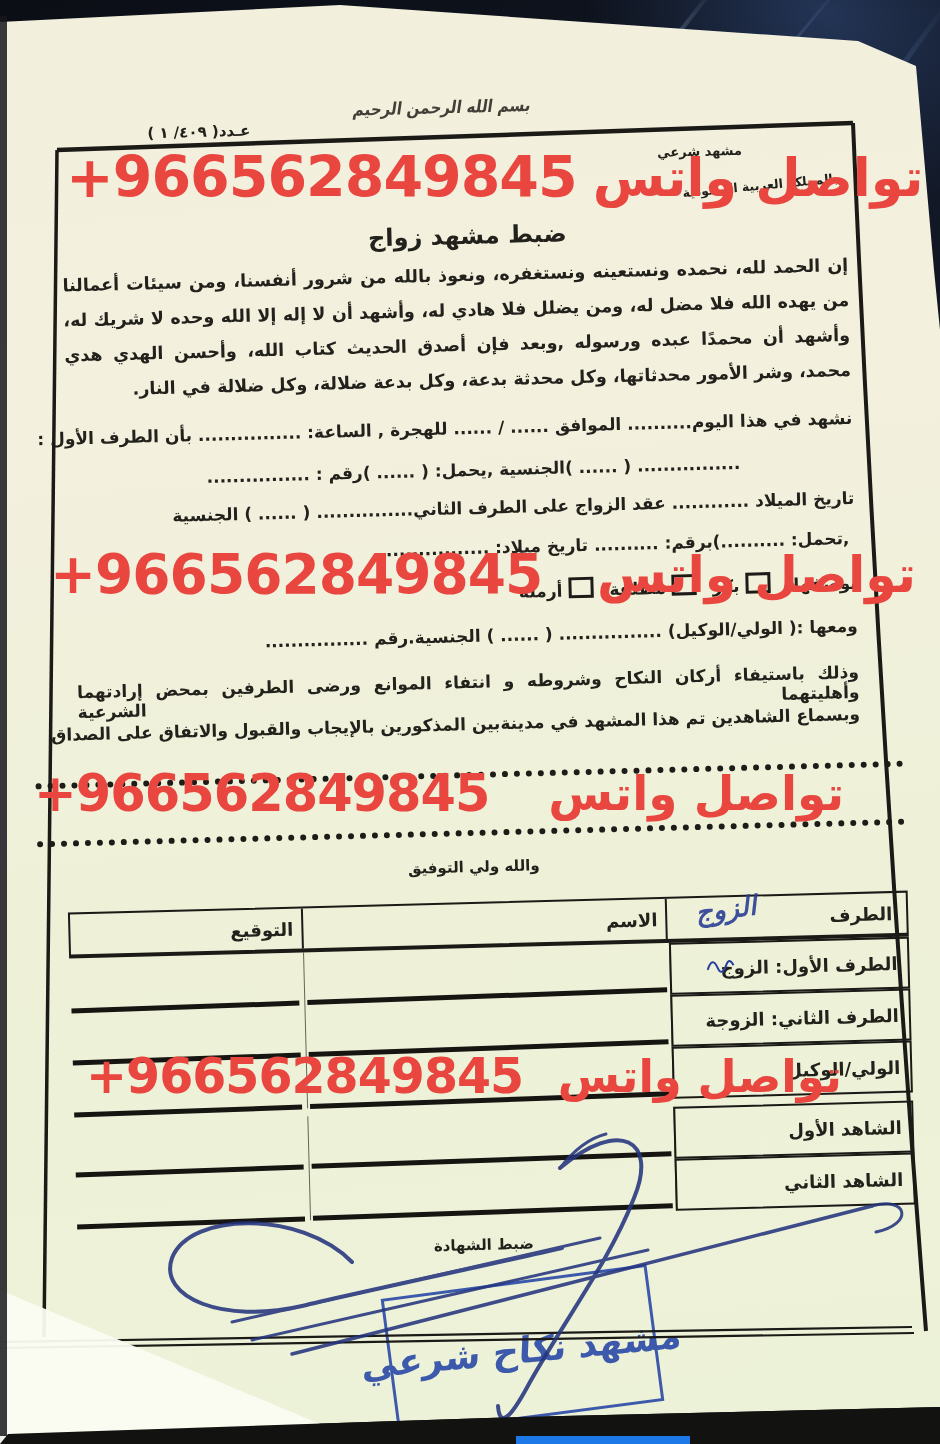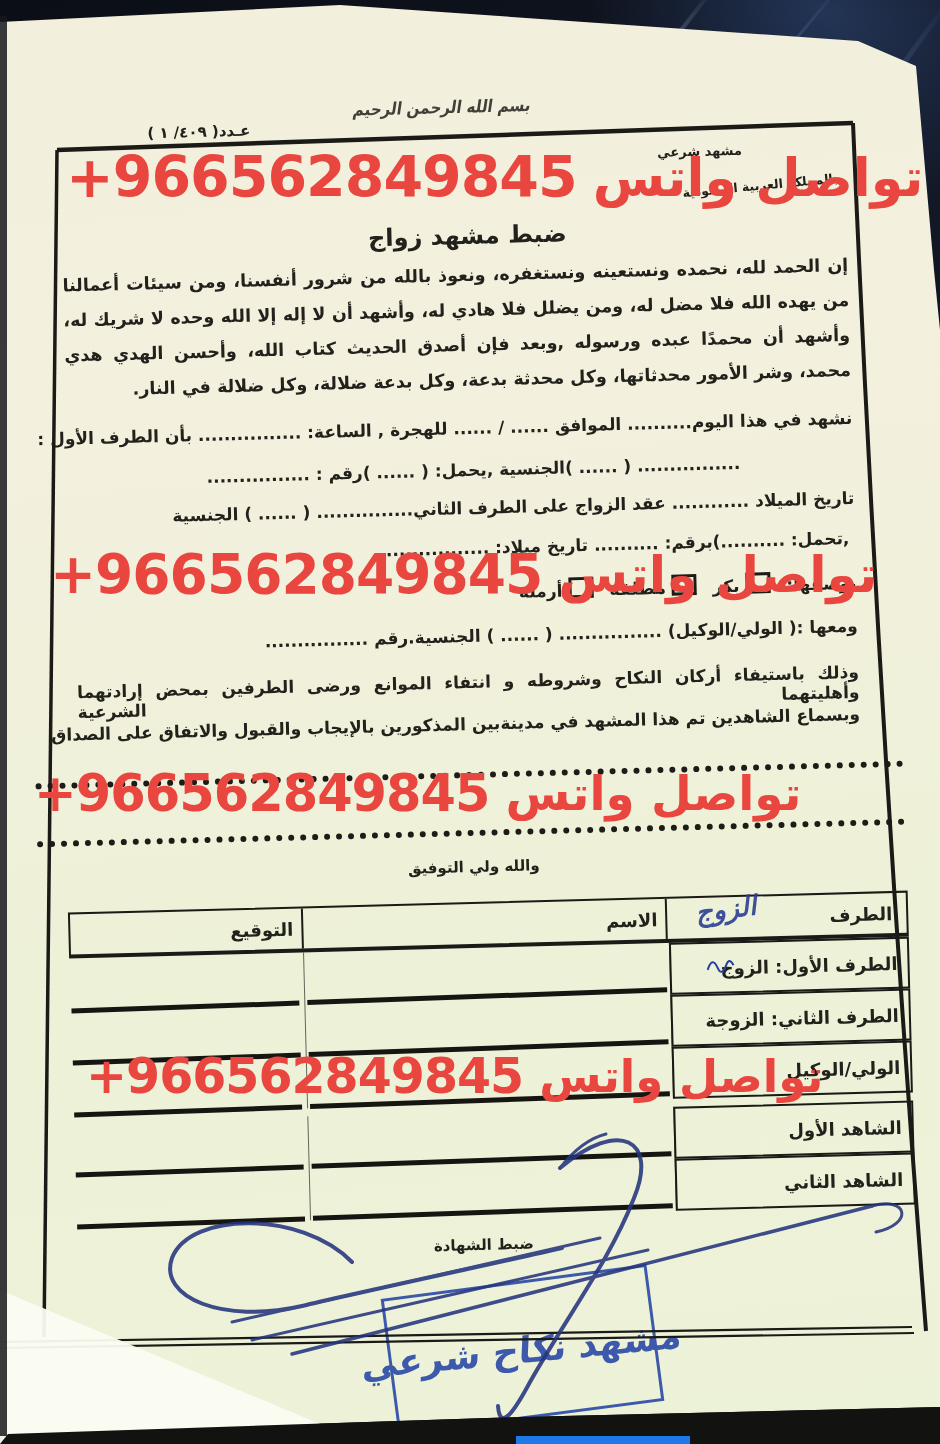--- a/index.html
+++ b/index.html
@@ -55,21 +55,21 @@
   .lblbox{right:37px;width:240px;height:52px;}
   .uline{position:absolute;height:0;border-bottom:5px solid #161511;transform:rotate(-.5deg);}
   .vdiv{position:absolute;width:0;border-right:1.5px solid rgba(27,26,22,.65);}
   .scribble{position:absolute;color:#2740a0;}
   .attest{left:370px;top:1236px;width:200px;text-align:center;font-size:15px;font-weight:bold;}
   .stamp{position:absolute;left:372px;top:1282px;width:262px;height:132px;border:3.5px solid #2e4da8;
          transform:rotate(-6deg);display:flex;align-items:center;justify-content:center;opacity:.92;}
   .stamp-text{font-size:36px;font-weight:bold;color:#2e4da8;transform:rotate(2deg) skewX(-8deg);
               white-space:nowrap;letter-spacing:1px;}
   
-  .wm{position:absolute;display:flex;align-items:center;justify-content:flex-start;gap:16px;
+  .wm{position:absolute;display:flex;align-items:center;justify-content:space-between;gap:16px;
       color:#e8463f;font-weight:bold;direction:ltr;white-space:nowrap;z-index:30;}
   .wm .n{letter-spacing:-1px;}
   .wm1{left:66px;top:144px;width:848px;font-size:57px;}
   .wm2{left:50px;top:542px;width:866px;font-size:55px;}
   .wm3{left:34px;top:764px;width:810px;font-size:51px;}
   .wm4{left:86px;top:1048px;width:756px;font-size:49px;}
   .wm1 .a,.wm2 .a,.wm3 .a,.wm4 .a{font-size:.92em;}
   svg.overlay{position:absolute;inset:0;z-index:12;pointer-events:none;}
   .doc{z-index:10;} .white-tri{z-index:14;} .bottom-band{z-index:20;} .blue-bar{z-index:21;}
   .left-strip{z-index:15;}

